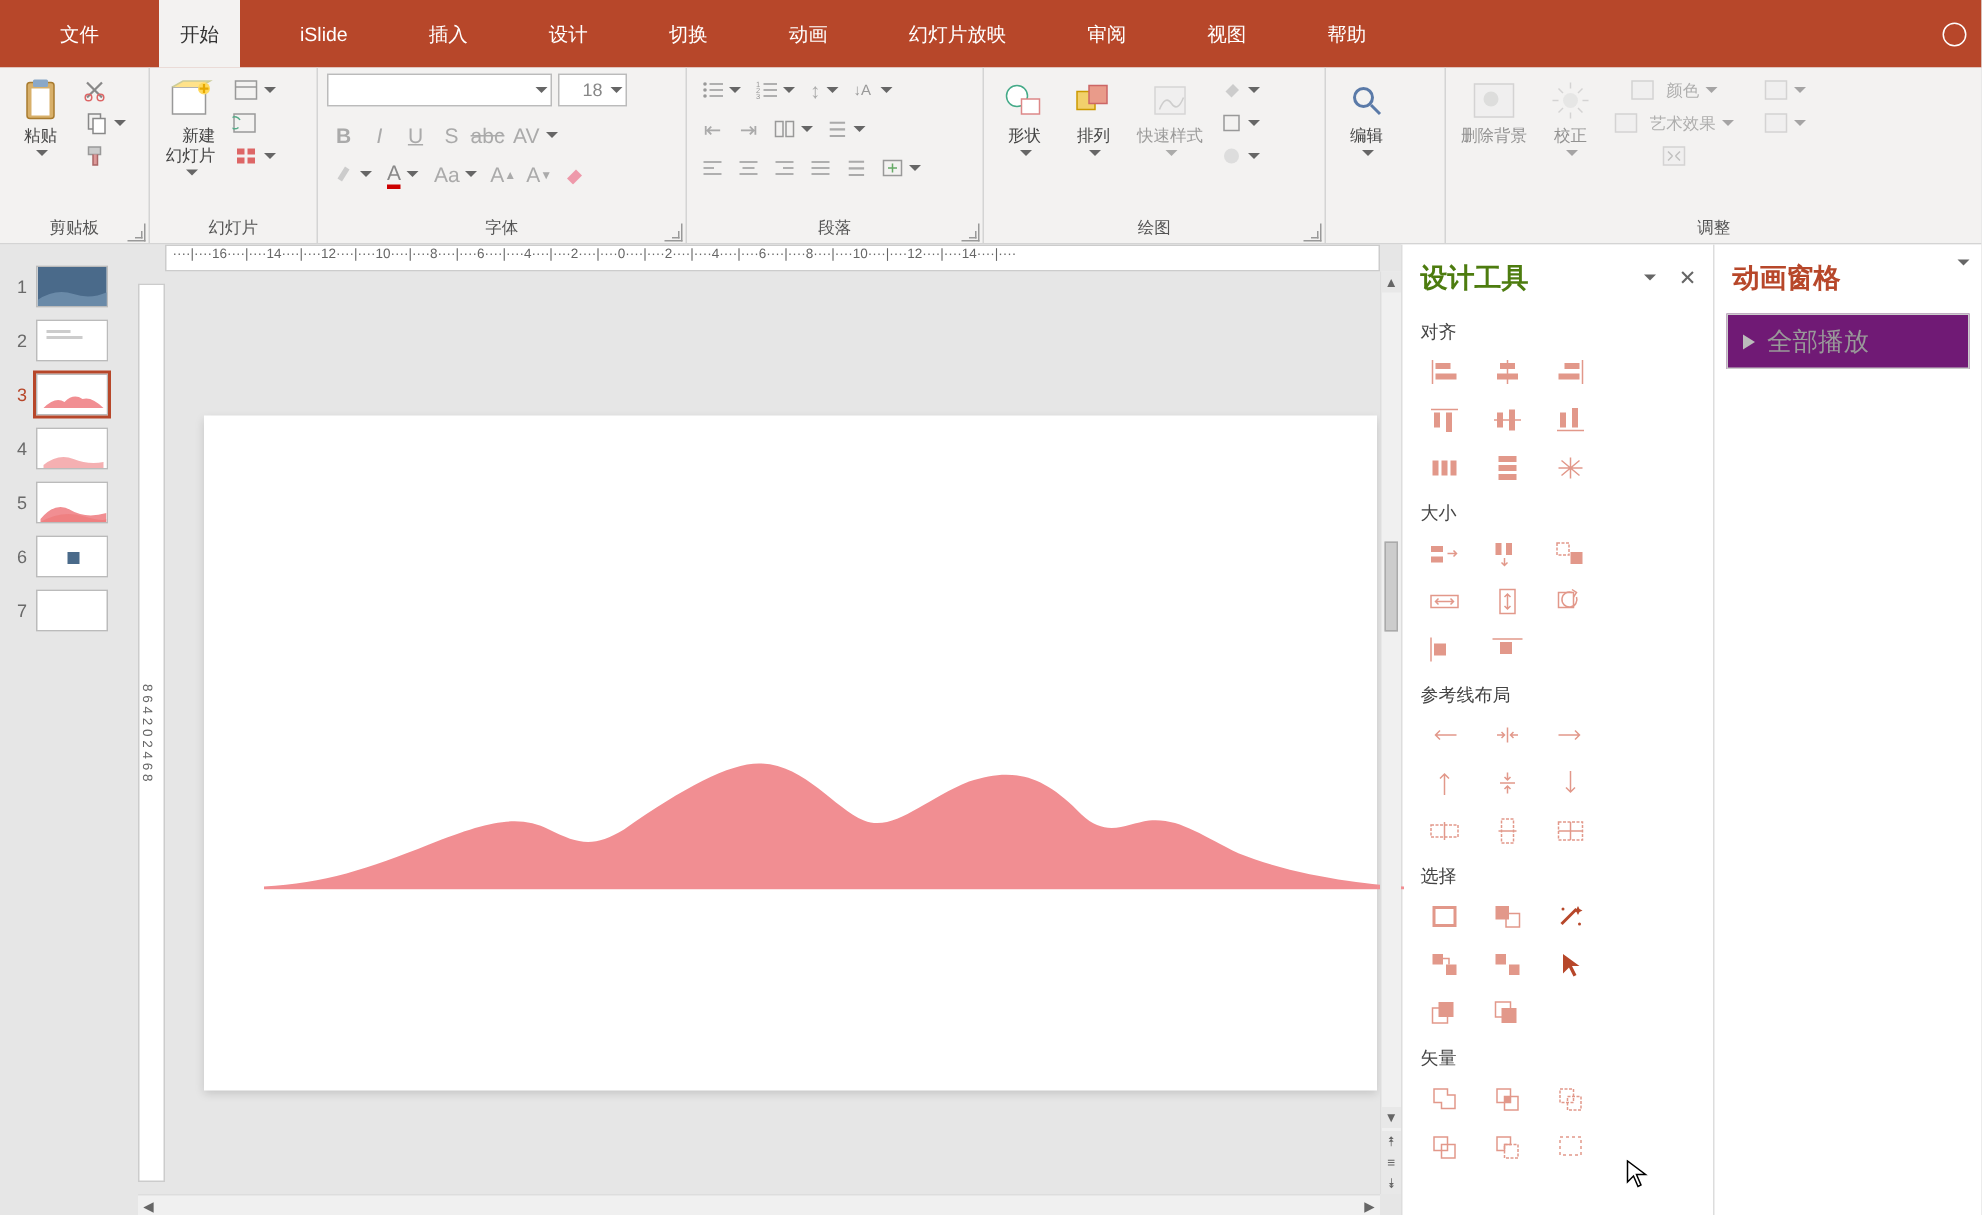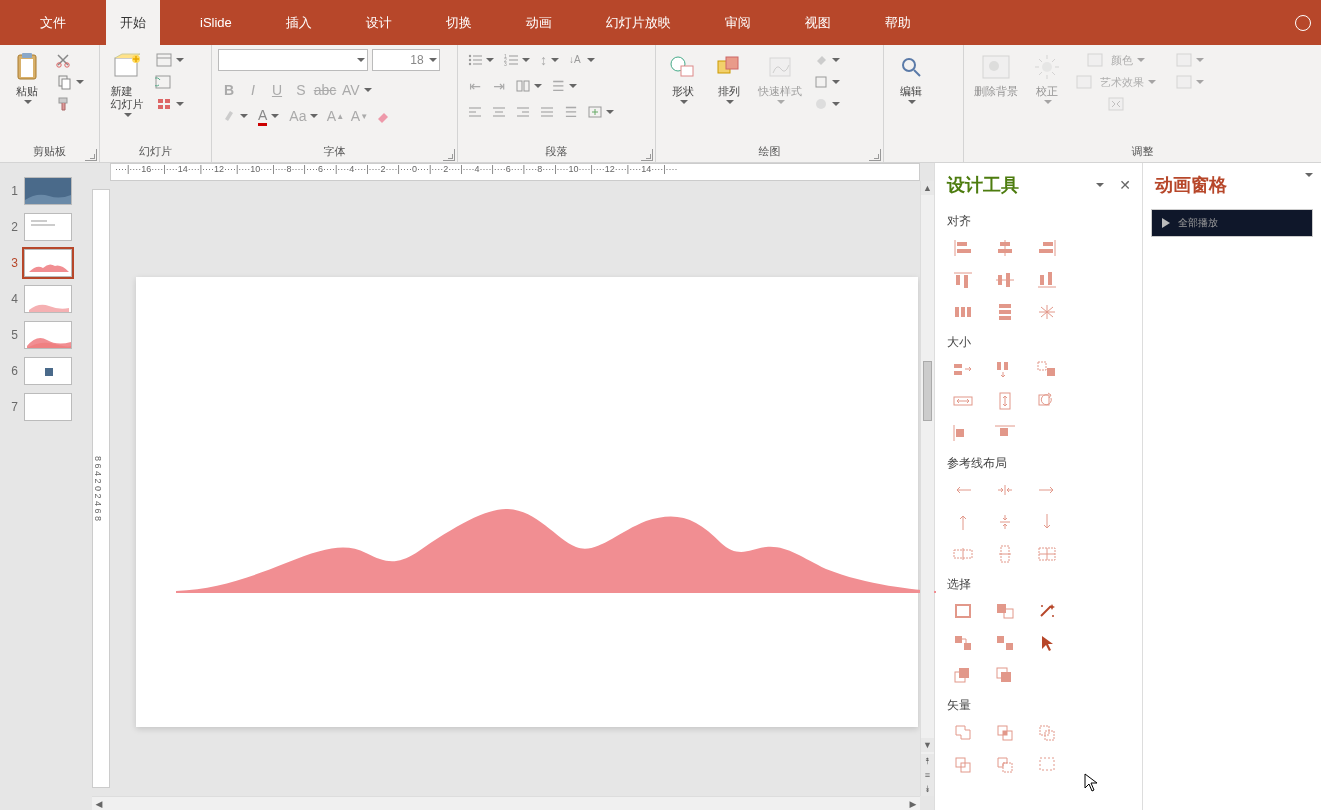--- a/index.html
+++ b/index.html
@@ -18,30 +18,30 @@
     
     .ribbon { height: 118px; background: #f3f2f1; display: flex; border-bottom: 1px solid #d4d4d4; }
     .ribbon-group { border-right: 1px solid #d4d4d4; display: flex; flex-direction: column; min-width: 80px; position: relative; }
     .ribbon-group-body { flex: 1; display: flex; align-items: flex-start; padding: 4px 6px 0 6px; gap: 4px; }
     .ribbon-group-label { height: 18px; font-size: 11px; color: #555; text-align: center; position: relative; }
     .ribbon-launcher { position: absolute; right: 2px; bottom: 1px; width: 12px; height: 12px; border: 1px solid #999; border-top: none; border-left: none; }
     .ribbon-launcher::after { content: ''; position: absolute; right: 1px; bottom: 1px; width: 4px; height: 4px; border-right: 1px solid #999; border-bottom: 1px solid #999; }
     
     .big-btn { display: flex; flex-direction: column; align-items: center; gap: 2px; padding: 2px 4px; font-size: 11px; color: #444; cursor: pointer; min-width: 42px; }
     .big-btn .icon-box { width: 32px; height: 32px; display: flex; align-items: center; justify-content: center; }
-    .big-btn .lbl { text-align: left; line-height: 1.2; }
+    .big-btn .lbl { text-align: right; line-height: 1.2; }
     .dd-arrow { display: inline-block; width: 0; height: 0; border-left: 4px solid transparent; border-right: 4px solid transparent; border-top: 4px solid #666; margin-left: 2px; vertical-align: middle; }
     
     .mini-col { display: flex; flex-direction: column; gap: 0; }
     .mini-btn { width: 22px; height: 22px; display: flex; align-items: center; justify-content: center; cursor: pointer; color: #888; font-size: 14px; }
     .mini-btn.wide { width: auto; padding: 0 4px; gap: 2px; }
     
     .font-row { display: flex; gap: 4px; margin-bottom: 4px; }
     .font-name-box { width: 150px; height: 22px; border: 1px solid #bbb; background: #fff; display: flex; align-items: center; justify-content: flex-end; padding: 0 2px; }
-    .font-size-box { width: 68px; height: 22px; border: 1px solid #bbb; background: #fff; display: flex; align-items: center; justify-content: flex-end; padding: 0 2px; font-size: 12px; color: #888; }
+    .font-size-box { width: 46px; height: 22px; border: 1px solid #bbb; background: #fff; display: flex; align-items: center; justify-content: flex-end; padding: 0 2px; font-size: 12px; color: #888; }
     .gray-icon { color: #aaa; }
     
     
     .workspace { display: flex; height: 647px; }
     .thumbs { width: 84px; background: #e6e6e6; overflow: hidden; padding-top: 10px; }
     .thumb-row { display: flex; align-items: center; gap: 6px; padding: 4px 6px 4px 8px; cursor: pointer; }
     .thumb-row.sel { }
     .thumb-num { width: 10px; font-size: 12px; color: #6a6a6a; text-align: right; }
     .thumb-row.sel .thumb-num { color: #b7472a; }
     .thumb-img { width: 48px; height: 28px; background: #fff; border: 1px solid #bbb; position: relative; overflow: hidden; }
@@ -69,21 +69,21 @@
     .panel-body { flex: 1; overflow: auto; padding: 0 10px 0 12px; }
     .psec-title { font-size: 12px; color: #444; margin: 10px 0 6px 0; }
     .pgrid { display: grid; grid-template-columns: repeat(3, 32px); gap: 8px 10px; }
     .pgrid .picon { width: 32px; height: 24px; display: flex; align-items: center; justify-content: center; cursor: pointer; color: #e2988a; }
     .pgrid .picon.strong { color: #b7472a; }
     
     
     .anim-pane { width: 179px; background: #fff; border-left: 1px solid #ddd; display: flex; flex-direction: column; }
     .anim-header { display: flex; align-items: flex-start; padding: 10px 8px 6px 12px; gap: 6px; }
     .anim-title { color: #b7472a; font-size: 18px; font-weight: 600; flex: 1; }
-    .play-all { margin: 6px 8px; padding: 6px 10px; border: 1px solid #ccc; background: #0f172a; display: flex; align-items: center; gap: 8px; font-size: 10px; color: #999; text-align: right; }
+    .play-all { margin: 6px 8px; padding: 6px 10px; border: 1px solid #ccc; background: #701a75; display: flex; align-items: center; gap: 8px; font-size: 17px; color: #999; text-align: right; }
     .play-tri { width: 0; height: 0; border-top: 5px solid transparent; border-bottom: 5px solid transparent; border-left: 8px solid #bbb; }
     
     
     svg { display: block; }
   </style>
 </head>
 <body>
 
 <div class="tab-bar">
   <div class="tab">文件</div>

